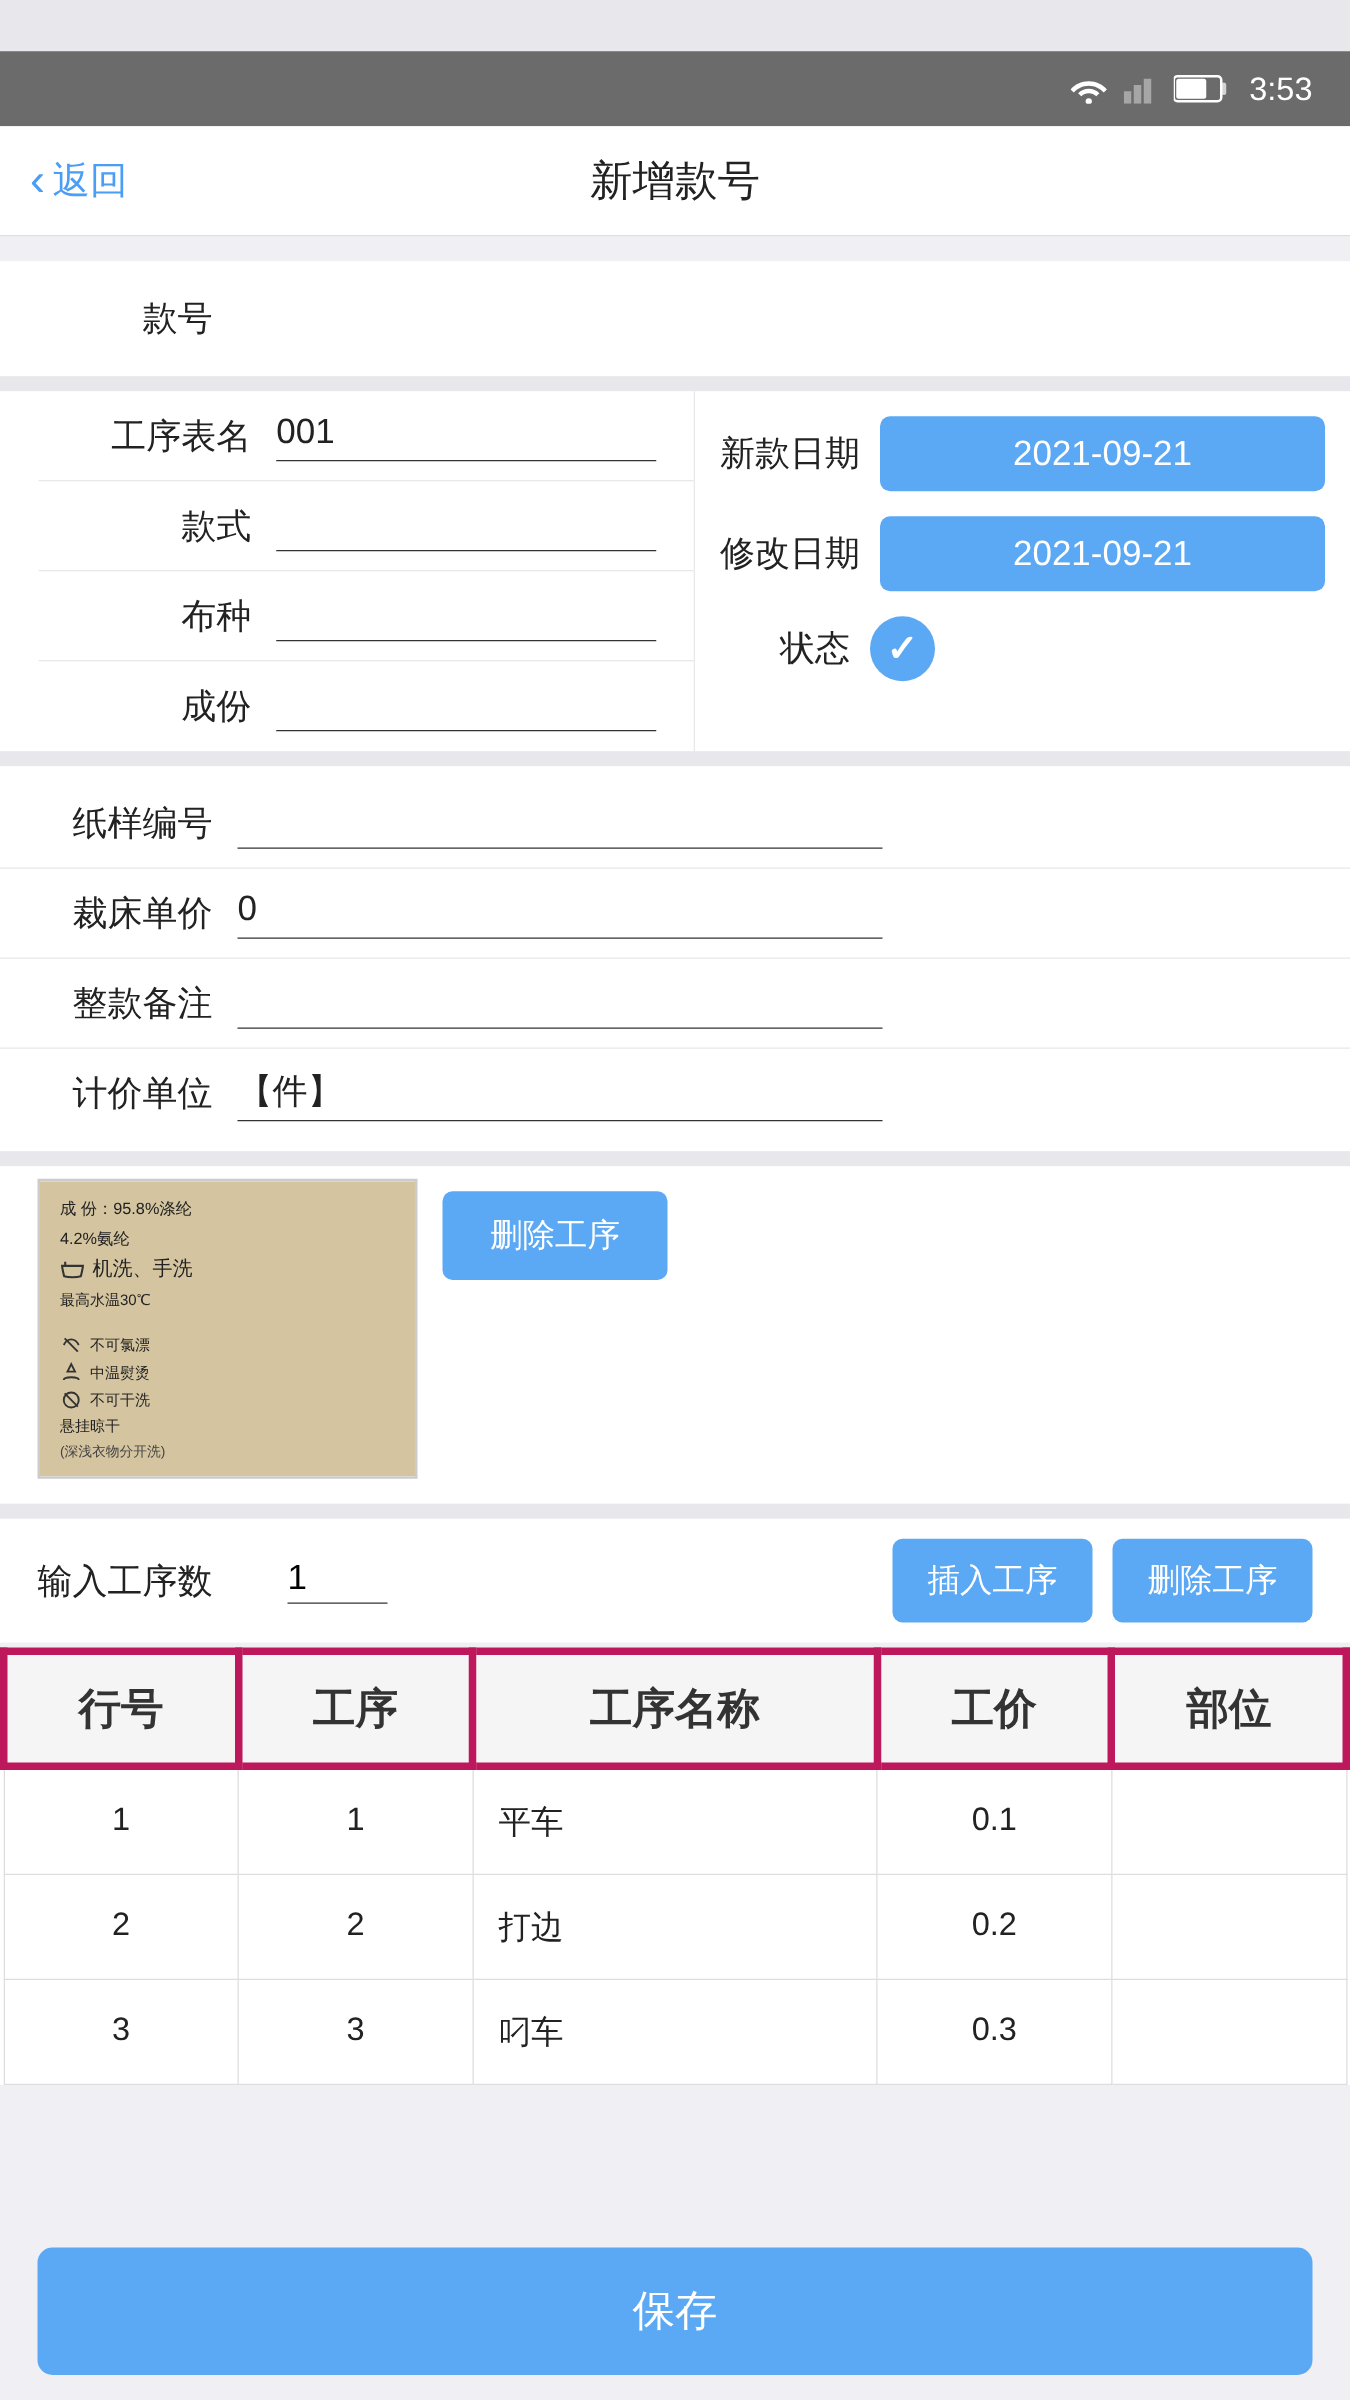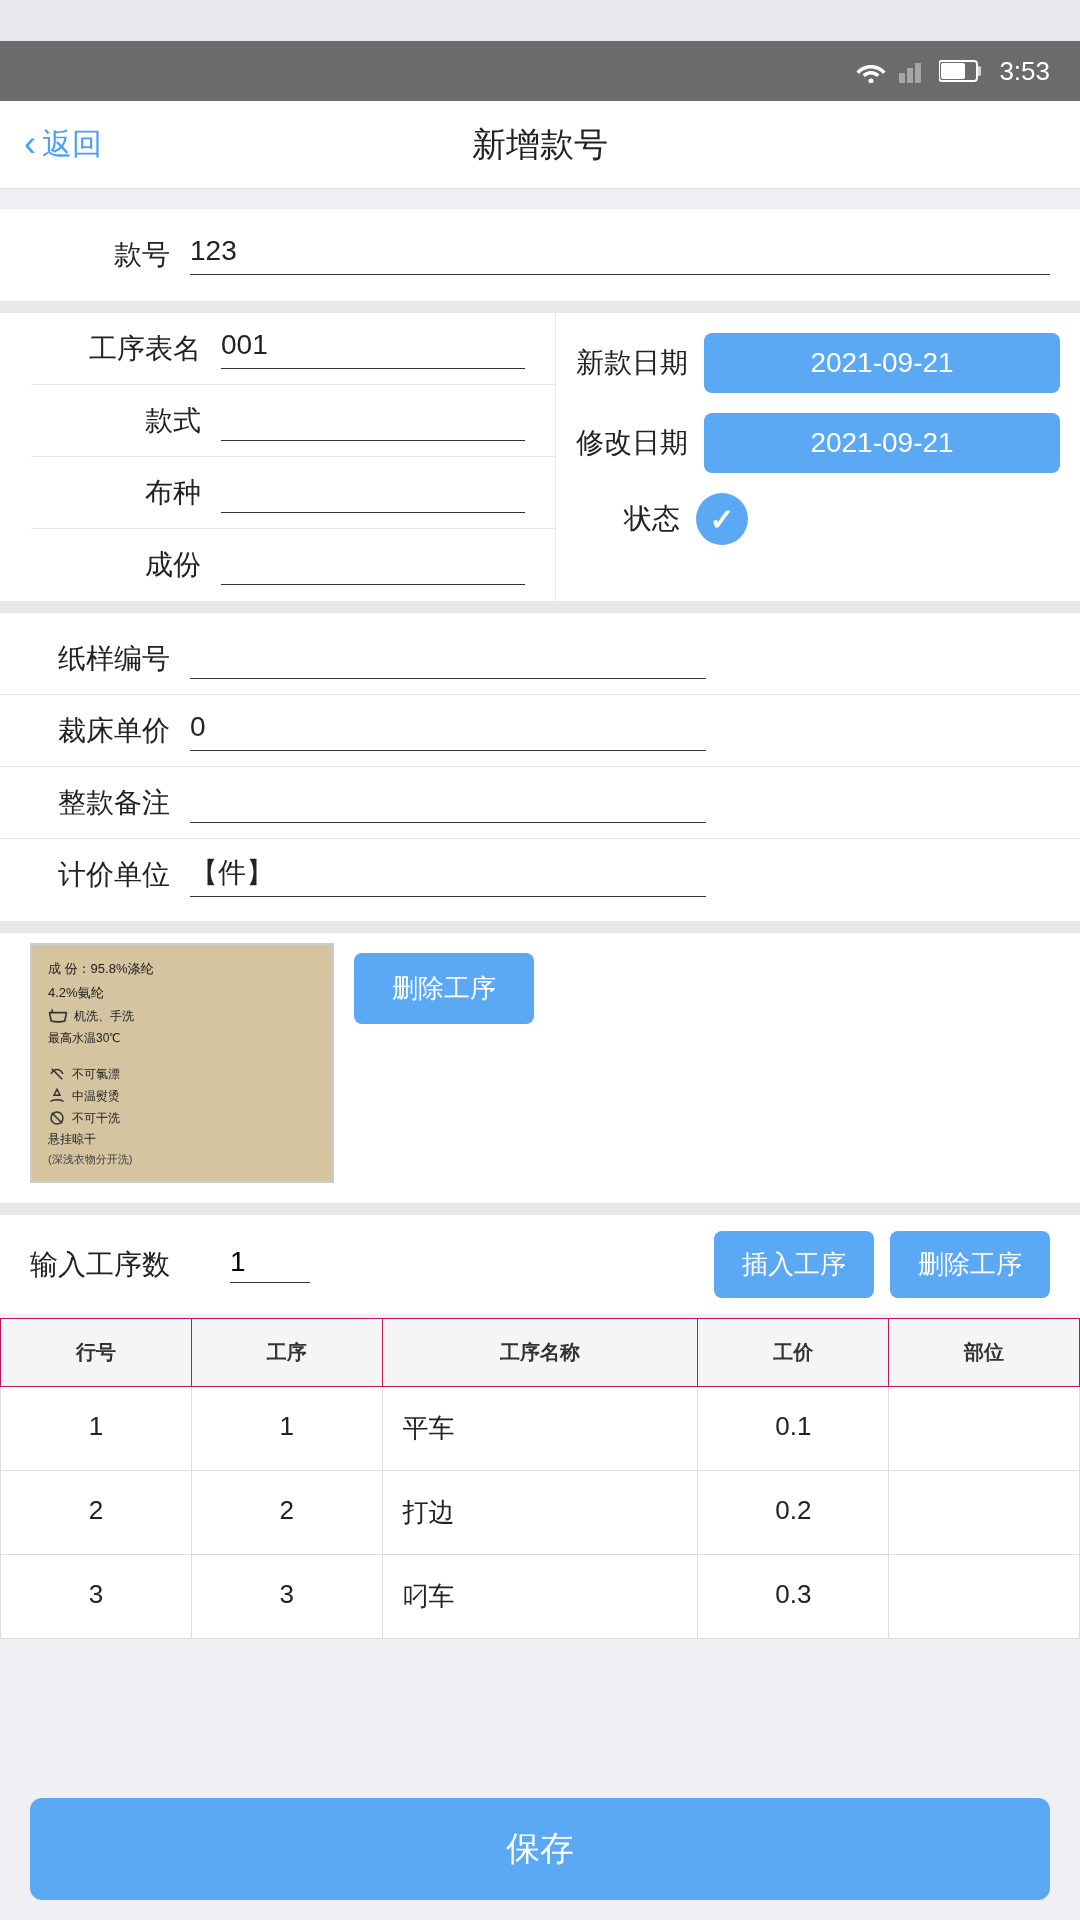--- a/index.html
+++ b/index.html
@@ -238,23 +238,23 @@
       font-size: 26px;
       cursor: pointer;
     }
     table {
       width: 100%;
       border-collapse: collapse;
       background: white;
     }
     th {
       background: #f5f5f5;
-      font-size: 20px;
+      font-size: 34px;
       padding: 20px 10px;
-      border: 1px solid #be185d;
+      border: 6px solid #be185d;
       color: #333;
     }
     td {
       font-size: 26px;
       padding: 24px 10px;
       border: 1px solid #ddd;
       color: #222;
       text-align: center;
       vertical-align: top;
     }
@@ -320,21 +320,20 @@
     <span>返回</span>
   </div>
   <span class="nav-title">新增款号</span>
 </div>
 
 <div class="content">
 
   <div class="form-section">
     <div class="form-row">
       <span class="field-label">款号</span>
-      <span class="field-value">123</span>
     </div>
   </div>
 
   <div class="separator"></div>
 
   <div class="two-col-section">
     <div class="left-col">
       <div class="form-row">
         <span class="field-label">工序表名</span>
         <span class="field-value">001</span>
@@ -390,21 +389,21 @@
   </div>
 
   <div class="separator"></div>
 
   <div class="image-section">
     <div class="image-preview">
 
       <div style="width:100%;height:100%;background:#d4c4a0;display:flex;flex-direction:column;justify-content:center;align-items:flex-start;padding:16px;gap:4px;">
         <div style="font-size:13px;color:#222;line-height:1.5;">成 份：95.8%涤纶</div>
         <div style="font-size:13px;color:#222;line-height:1.5;">4.2%氨纶</div>
-        <div style="font-size:12px;color:#222;line-height:1.5;display:flex;align-items:center;gap:6px;">
+        <div style="font-size:16px;color:#222;line-height:1.5;display:flex;align-items:center;gap:6px;">
           <svg width="20" height="20" viewBox="0 0 24 24" fill="none" stroke="#333" stroke-width="2">
               <path d="M2 8s0 2 2 10c0 0 3 1 8 1s8-1 8-1c2-8 2-10 2-10H2z"></path>
               <path d="M5 8V4"></path>
             </svg>
           <span>机洗、手洗</span>
         </div>
         <div style="font-size:12px;color:#222;">最高水温30℃</div>
         <div style="font-size:12px;color:#222;display:flex;align-items:center;gap:6px;margin-top:14px;">
           <svg width="18" height="18" viewBox="0 0 24 24" fill="none" stroke="#333" stroke-width="2">
               <line x1="5" y1="5" x2="19" y2="19"></line>

